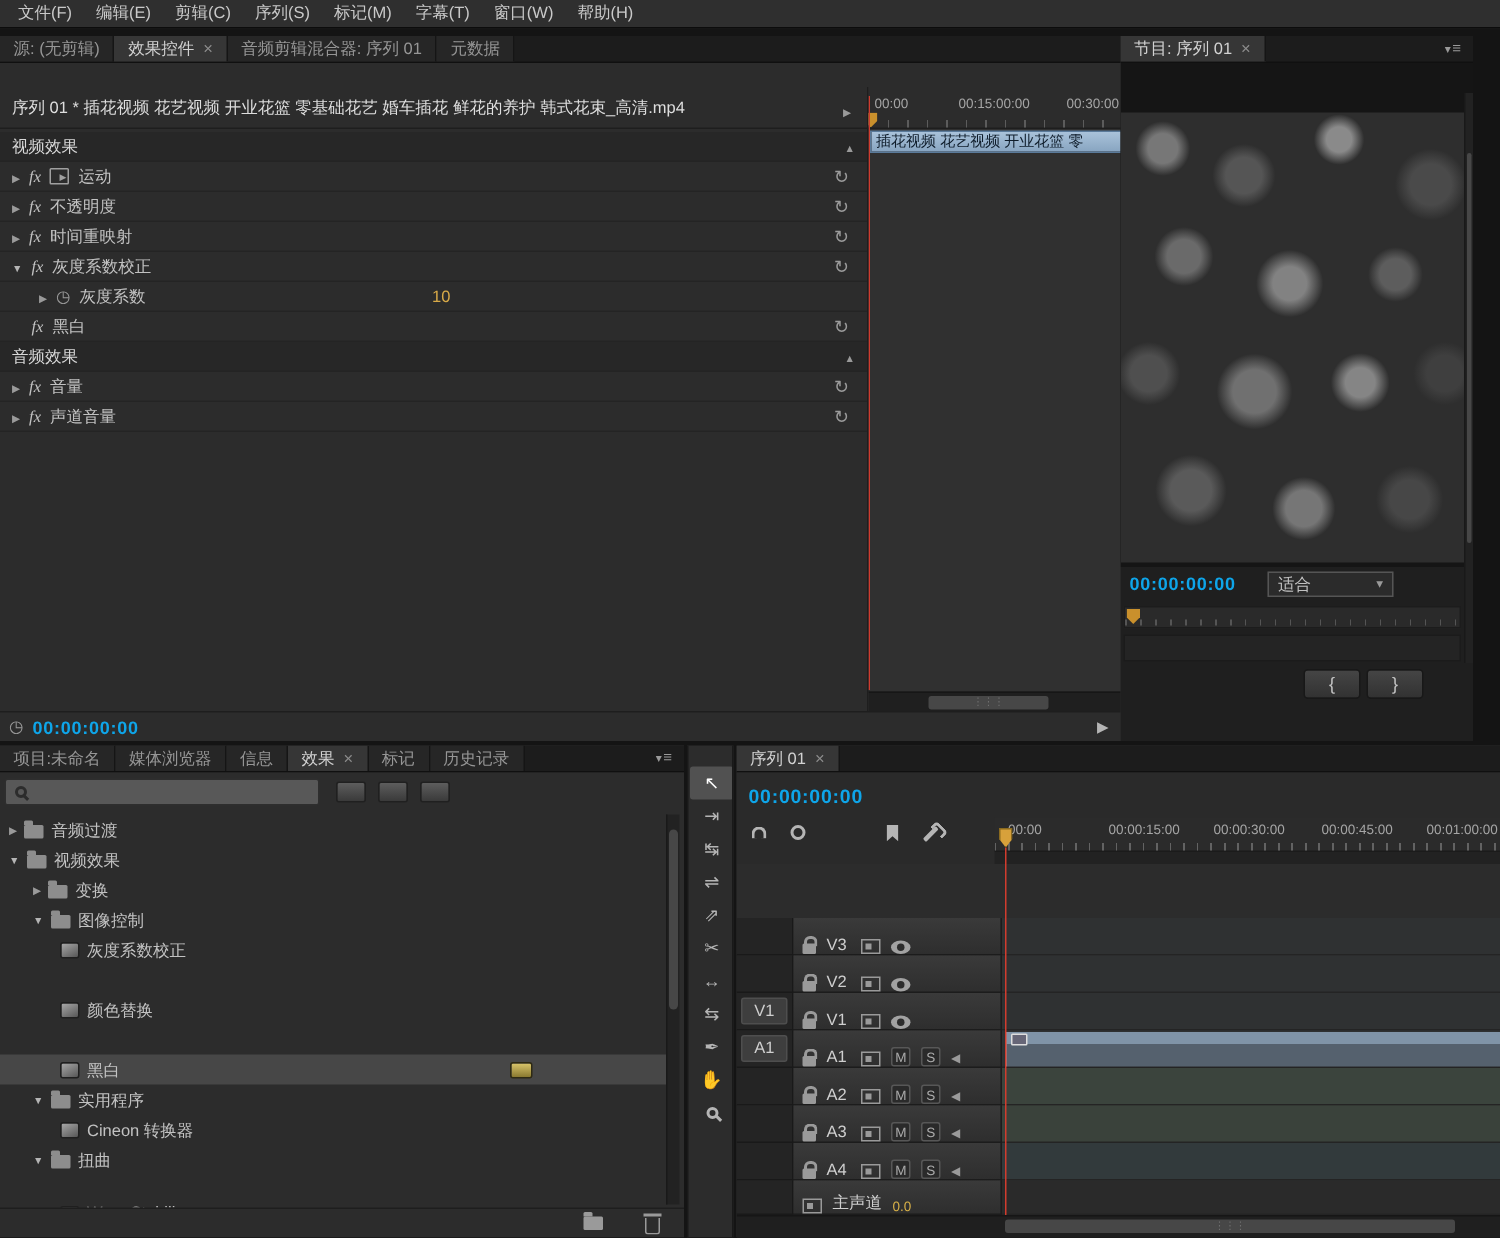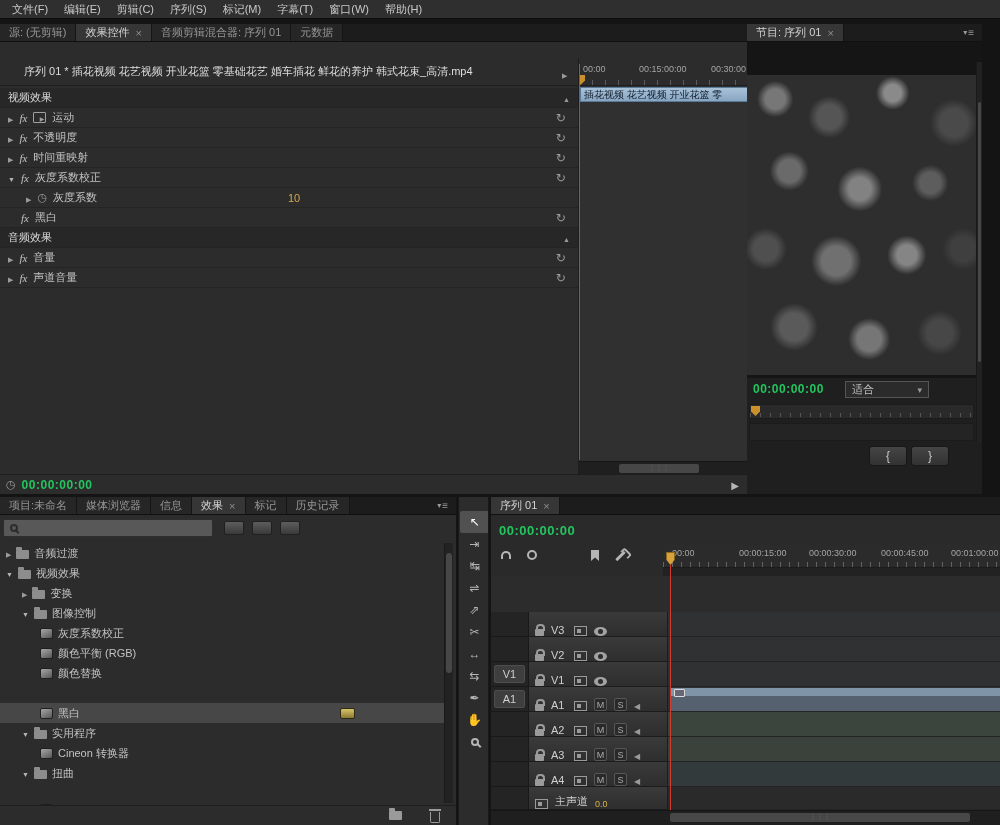--- a/index.html
+++ b/index.html
@@ -60,40 +60,40 @@
 .i-wrench::before{content:"";position:absolute;top:-3px;left:-2px;width:7px;height:4px;border:2px solid #b5b5b5;border-bottom:none;border-radius:3px 3px 0 0;background:transparent}
 .i-zoom{width:8px;height:8px;border:2px solid #b5b5b5;border-radius:50%;position:relative}
 .i-zoom::after{content:"";position:absolute;width:2px;height:5px;background:#b5b5b5;right:-3px;bottom:-4px;transform:rotate(-45deg)}
 .i-export{width:12px;height:10px;border:1px solid #a5a5a5;position:relative}
 .i-export::after{content:"";position:absolute;left:3px;top:3px;width:4px;height:2px;background:#a5a5a5}
 .i-play::before{content:"▶";font-size:10px;color:#b5b5b5}
 .ms{width:13px;height:13px;background:#2a2a2a;border:1px solid #575757;color:#ababab;font-size:9px;display:flex;align-items:center;justify-content:center;border-radius:2px;flex:none}
 
 
 .ec-header{position:absolute;left:0;top:16px;width:578px;height:28px;border-bottom:1px solid #1e1e1e;display:flex;align-items:center}
-.ec-title{padding-left:24px;width:548px;white-space:nowrap;overflow:hidden;color:#dedede}
+.ec-title{padding-left:8px;width:548px;white-space:nowrap;overflow:hidden;color:#dedede}
 .ec-row{position:absolute;left:0;width:578px;height:20px;display:flex;align-items:center;gap:6px;padding-left:8px;border-bottom:1px solid #242424;background:#2c2c2c}
 .ec-row .i-reset{margin-left:auto;margin-right:12px}
 .ec-section{background:#272727;color:#d8d8d8}
 .ec-section .tri-u{margin-left:auto;margin-right:8px}
 .ec-name{white-space:nowrap}
 .ec-lane{position:absolute;left:578px;top:16px;width:190px;bottom:20px;background:#303030;border-left:1px solid #1e1e1e;overflow:hidden}
 .ec-lane-ruler{position:absolute;left:0;top:0;right:0;height:28px;border-bottom:1px solid #1e1e1e;background:#2c2c2c}
 .ec-lane-ruler::after{content:"";position:absolute;left:0;right:0;bottom:0;height:5px;background:repeating-linear-gradient(to right,#5c5c5c 0 1px,transparent 1px 13px)}
 .ruler-label{position:absolute;top:6px;font-size:9px;color:#a5a5a5;white-space:nowrap}
 .ec-clip{position:absolute;left:1px;top:29px;width:176px;height:15px;background:linear-gradient(#a9c2da,#88a5c1);border:1px solid #5a7a9a;color:#0e1c2a;font-size:10px;line-height:13px;padding:0 3px;white-space:nowrap;overflow:hidden}
 .cti{width:9px;height:10px;background:#c9902c;clip-path:polygon(0 0,100% 0,100% 55%,50% 100%,0 55%)}
 .redline{position:absolute;width:1px;background:#d03b2e}
 .hscroll{position:absolute;background:#1f1f1f;border-top:1px solid #161616}
 .hthumb{position:absolute;top:2px;height:9px;background:#474747;border-radius:2px}
 .hthumb::after{content:"⋮⋮⋮";font-size:7px;color:#6f6f6f;position:absolute;left:50%;top:0;transform:translateX(-50%)}
 .vscroll{position:absolute;background:#222;border-left:1px solid #191919}
 .vthumb{position:absolute;left:1px;right:1px;background:#474747;border-radius:3px}
 .ec-bottom{position:absolute;left:0;right:0;bottom:0;height:20px;background:#2c2c2c;border-top:1px solid #1e1e1e;display:flex;align-items:center}
-.timecode{color:#22c55e;font-weight:bold;font-size:12px;letter-spacing:.5px}
+.timecode{color:#0ea5e9;font-weight:bold;font-size:12px;letter-spacing:.5px}
 
 
 .pm-video{position:absolute;left:0;top:0;right:0;height:336px;background:#151515}
 .pm-img{position:absolute;left:0;top:33px;right:0;height:300px;background-color:#2e2e2e;background-image:
  radial-gradient(circle 26px at 12% 8%,#777 0 38%,transparent 70%),
  radial-gradient(circle 30px at 35% 14%,#555 0 40%,transparent 70%),
  radial-gradient(circle 24px at 62% 6%,#8a8a8a 0 35%,transparent 70%),
  radial-gradient(circle 34px at 88% 16%,#4a4a4a 0 40%,transparent 70%),
  radial-gradient(circle 28px at 18% 32%,#6a6a6a 0 40%,transparent 70%),
  radial-gradient(circle 32px at 48% 38%,#828282 0 35%,transparent 70%),
@@ -337,24 +337,20 @@
       </div>
       <div class="tree-row" style="top:88px;padding-left:22px">
         <span class="icon tri-d"></span>
         <span class="icon i-folder"></span>
         <span class="tree-label">图像控制</span>
       </div>
       <div class="tree-row" style="top:108px;padding-left:40px">
         <span class="icon i-effectitem"></span>
         <span class="tree-label">灰度系数校正</span>
       </div>
-      <div class="tree-row" style="top:128px;padding-left:40px">
-        <span class="icon i-effectitem"></span>
-        <span class="tree-label">颜色平衡 (RGB)</span>
-      </div>
       <div class="tree-row" style="top:148px;padding-left:40px">
         <span class="icon i-effectitem"></span>
         <span class="tree-label">颜色替换</span>
       </div>
       <div class="tree-row selected" style="top:188px;padding-left:40px">
         <span class="icon i-effectitem"></span>
         <span class="tree-label">黑白</span>
         <span class="icon i-accel" style="position:absolute;left:340px"></span>
       </div>
       <div class="tree-row" style="top:208px;padding-left:22px">

